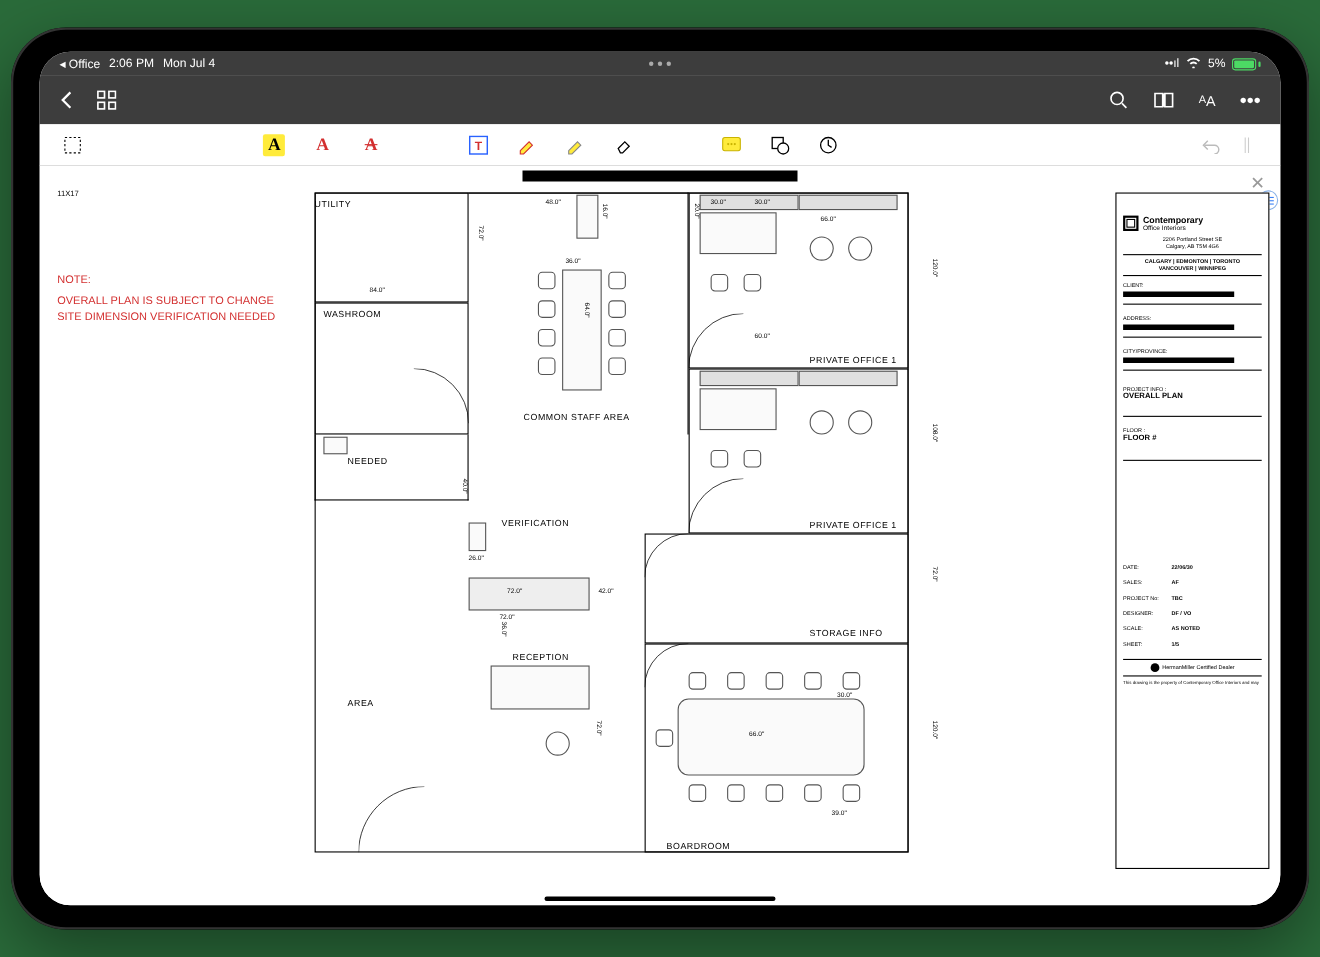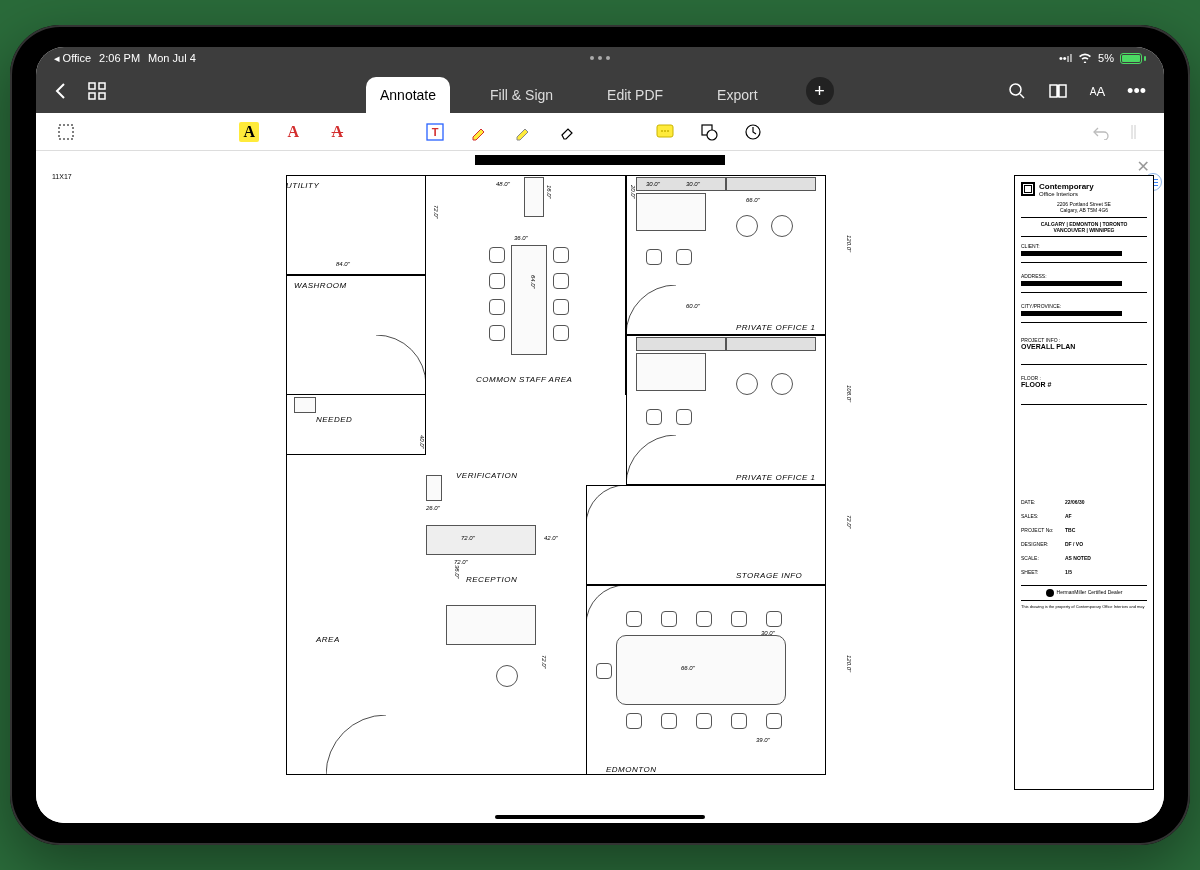--- a/index.html
+++ b/index.html
@@ -81,29 +81,29 @@
   .tool.strike{color:#d32f2f;font-weight:700;font-family:serif;text-decoration:line-through;}
   .undo-area{margin-left:auto;display:flex;gap:14px;color:#999;}
   
   .doc-area{flex:1;background:#fff;position:relative;overflow:hidden;}
   .close-x{position:absolute;top:6px;right:14px;color:#999;font-size:16px;cursor:pointer;}
   .black-bar{position:absolute;top:4px;left:50%;transform:translateX(-50%);width:250px;height:10px;background:#000;}
   .page-size{position:absolute;top:22px;left:16px;font-size:7px;color:#000;}
   .note-block{position:absolute;left:16px;top:96px;font-size:10px;color:#d32f2f;line-height:1.5;}
   .note-block .hdr{font-weight:400;margin-bottom:4px;}
   
-  .floorplan{position:absolute;left:250px;top:24px;width:590px;height:615px;font-style:italic;}
+  .floorplan{position:absolute;left:250px;top:24px;width:590px;height:615px;}
   .room{position:absolute;border:1px solid #000;}
   .room-lbl{position:absolute;font-size:8px;letter-spacing:.5px;}
   .dim{position:absolute;font-size:6px;color:#000;}
   .dim.v{writing-mode:vertical-rl;}
   .furn{position:absolute;border:1px solid #555;background:#fafafa;}
   .chair{position:absolute;width:16px;height:16px;border:1px solid #555;border-radius:4px;}
   
-  .info-panel{position:absolute;right:10px;top:24px;width:140px;height:615px;border:1px solid #000;background:#fff;font-size:6px;padding:6px 6px;}
+  .info-panel{position:absolute;right:10px;top:24px;width:140px;height:615px;border:1px solid #000;background:#fff;font-size:6px;padding:20px 6px;}
   .info-panel .brand{display:flex;gap:4px;align-items:flex-start;margin-bottom:4px;}
   .brand-logo{width:14px;height:14px;border:2px solid #000;display:flex;align-items:center;justify-content:center;}
   .brand-logo::after{content:"";width:6px;height:6px;border:1px solid #000;}
   .brand-txt b{font-size:8px;}
   .info-panel .addr{text-align:center;font-size:5px;line-height:1.2;margin-bottom:4px;}
   .cities{text-align:center;font-size:5px;font-weight:700;border-top:1px solid #000;border-bottom:1px solid #000;padding:3px 0;margin-bottom:6px;}
   .ip-row{margin-bottom:2px;}
   .ip-lbl{font-size:5px;}
   .ip-val{font-size:7px;font-weight:700;}
   .ip-redact{background:#000;height:5px;width:80%;margin:2px 0 6px;}
@@ -161,27 +161,20 @@
           </div>
         <div class="nav-icn">
             <svg width="18" height="18" viewBox="0 0 18 18">
               <rect x="1" y="1" width="6" height="6" fill="none" stroke="#fff" stroke-width="1.5"></rect>
               <rect x="11" y="1" width="6" height="6" fill="none" stroke="#fff" stroke-width="1.5"></rect>
               <rect x="1" y="11" width="6" height="6" fill="none" stroke="#fff" stroke-width="1.5"></rect>
               <rect x="11" y="11" width="6" height="6" fill="none" stroke="#fff" stroke-width="1.5"></rect>
             </svg>
           </div>
       </div>
-      <div class="tab-strip">
-        <div class="tab active">Annotate</div>
-        <div class="tab">Fill &amp; Sign</div>
-        <div class="tab">Edit PDF</div>
-        <div class="tab">Export</div>
-        <div class="plus-btn">+</div>
-      </div>
       <div class="nav-right">
         <div class="nav-icn">
             <svg width="18" height="18" viewBox="0 0 18 18">
               <circle cx="7.5" cy="7.5" r="5.5" fill="none" stroke="#fff" stroke-width="1.5"></circle>
               <line x1="12" y1="12" x2="16" y2="16" stroke="#fff" stroke-width="1.5"></line>
             </svg>
           </div>
         <div class="nav-icn">
             <svg width="20" height="16" viewBox="0 0 20 16">
               <path fill="none" stroke="#fff" stroke-width="1.5" d="M2 2h7v12H2zM11 2h7v12h-7zM10 2v12"></path>
@@ -267,20 +260,25 @@
     <div class="doc-area">
       <div class="black-bar"></div>
       <div class="close-x">✕</div>
       <div class="ham-icon">
           <span></span>
           <span></span>
           <span></span>
         </div>
       <div class="page-size">11X17</div>
 
+      <div class="note-block">
+        <div class="hdr">NOTE:</div>
+        <div>OVERALL PLAN IS SUBJECT TO CHANGE</div>
+        <div>SITE DIMENSION VERIFICATION NEEDED</div>
+      </div>
 
       <div class="floorplan">
 
         <div class="room" style="left:0;top:0;width:540px;height:600px;"></div>
 
         <div class="room" style="left:0;top:0;width:140px;height:100px;"></div>
         <div class="room-lbl" style="left:8;top:6px">UTILITY</div>
         <div class="dim" style="left:50px;top:86px">84.0"</div>
 
         <div class="room" style="left:0;top:100px;width:140px;height:120px;"></div>
@@ -347,21 +345,21 @@
           </svg>
 
         <div class="room" style="left:300px;top:310px;width:240px;height:100px;"></div>
         <div class="room-lbl" style="left:450px;top:396px">STORAGE INFO</div>
         <div class="dim v" style="left:560px;top:340px">72.0"</div>
         <svg style="position:absolute;left:300px;top:310px" width="40" height="40">
             <path d="M40 0 A40 40 0 0 0 0 40" fill="none" stroke="#000" stroke-width="0.7"></path>
           </svg>
 
         <div class="room" style="left:300px;top:410px;width:240px;height:190px;"></div>
-        <div class="room-lbl" style="left:320px;top:590px">EDMONTON</div>
+        <div class="room-lbl" style="left:320px;top:590px">BOARDROOM</div>
         <div class="furn" style="left:330px;top:460px;width:170px;height:70px;border-radius:10px;"></div>
 
         <div class="chair" style="left:340px;top:436px"></div>
           <div class="chair" style="left:375px;top:436px"></div>
           <div class="chair" style="left:410px;top:436px"></div>
         <div class="chair" style="left:445px;top:436px"></div>
           <div class="chair" style="left:480px;top:436px"></div>
         <div class="chair" style="left:340px;top:538px"></div>
           <div class="chair" style="left:375px;top:538px"></div>
           <div class="chair" style="left:410px;top:538px"></div>
@@ -378,21 +376,21 @@
 
         <div class="room-lbl" style="left:170px;top:296px">VERIFICATION</div>
         <div class="furn" style="left:140px;top:300px;width:16px;height:26px;"></div>
         <div class="furn" style="left:140px;top:350px;width:110px;height:30px;background:#eee"></div>
         <div class="dim" style="left:175px;top:360px">72.0"</div>
         <div class="dim" style="left:168px;top:384px">72.0"</div>
         <div class="dim" style="left:258px;top:360px">42.0"</div>
         <div class="dim v" style="left:133px;top:260px">40.0"</div>
         <div class="dim" style="left:140px;top:330px">26.0"</div>
 
-        <div class="room-lbl" style="left:180px;top:400px">RECEPTION</div>
+        <div class="room-lbl" style="left:180px;top:418px">RECEPTION</div>
         <div class="furn" style="left:160px;top:430px;width:90px;height:40px;"></div>
         <div class="chair" style="left:210px;top:490px;width:22px;height:22px;border-radius:50%"></div>
         <div class="dim v" style="left:168px;top:390px">36.0"</div>
         <div class="dim v" style="left:255px;top:480px">72.0"</div>
 
         <div class="room-lbl" style="left:30px;top:460px">AREA</div>
         <svg style="position:absolute;left:40px;top:540px" width="60" height="60">
             <path d="M0 60 A60 60 0 0 1 60 0" fill="none" stroke="#000" stroke-width="0.7"></path>
           </svg>
       </div>

